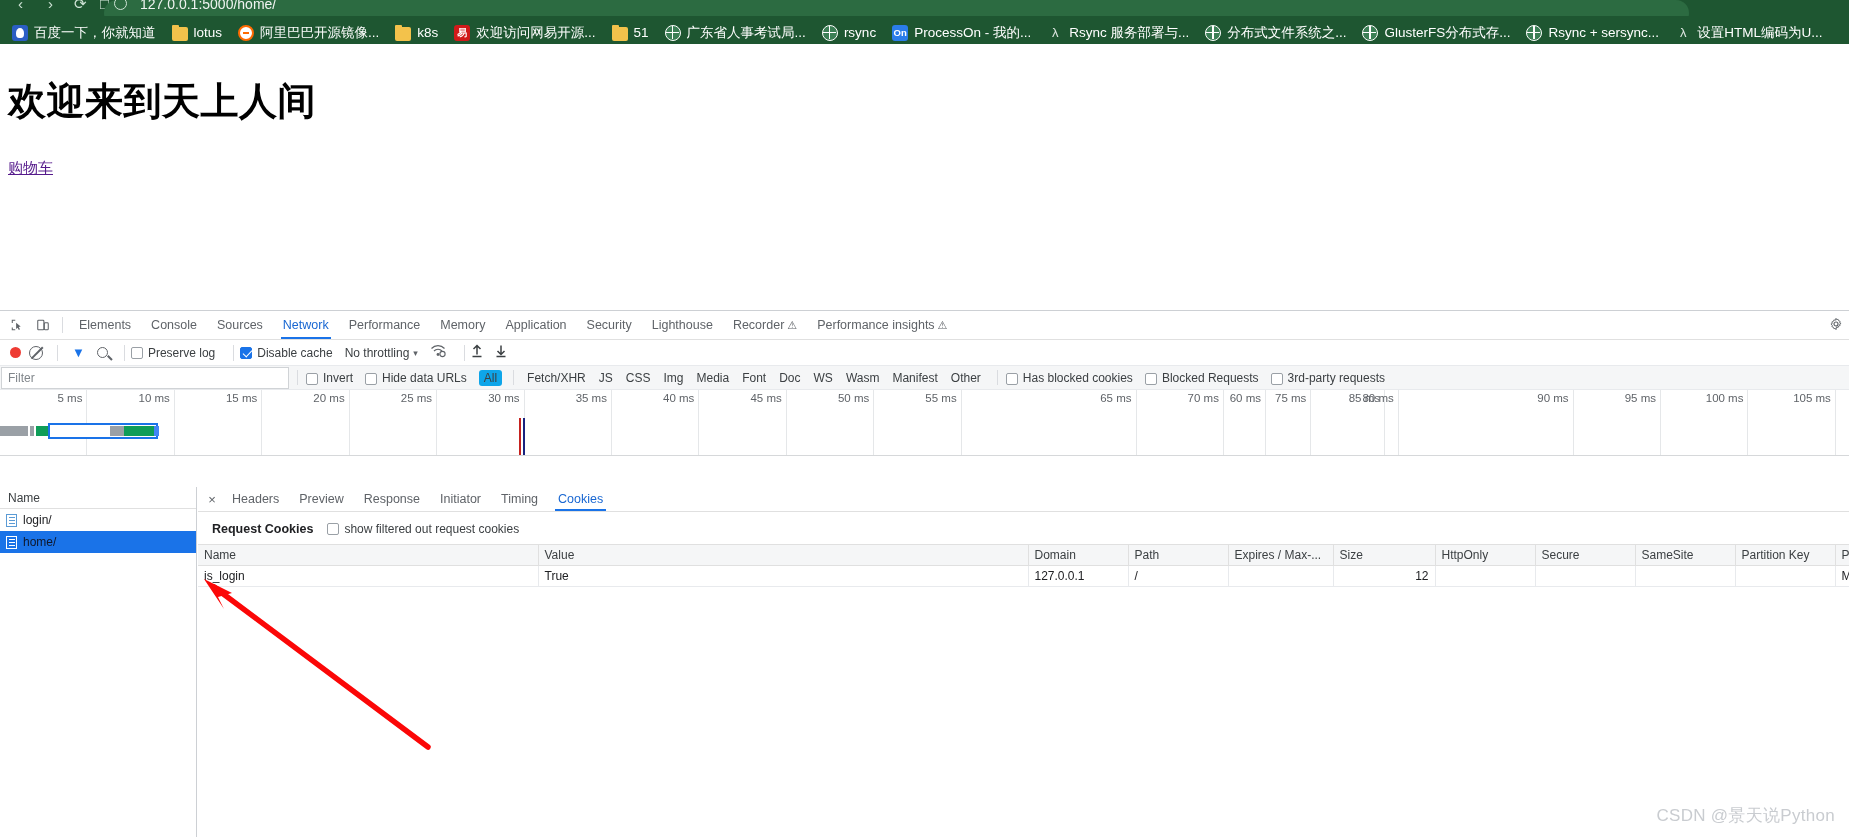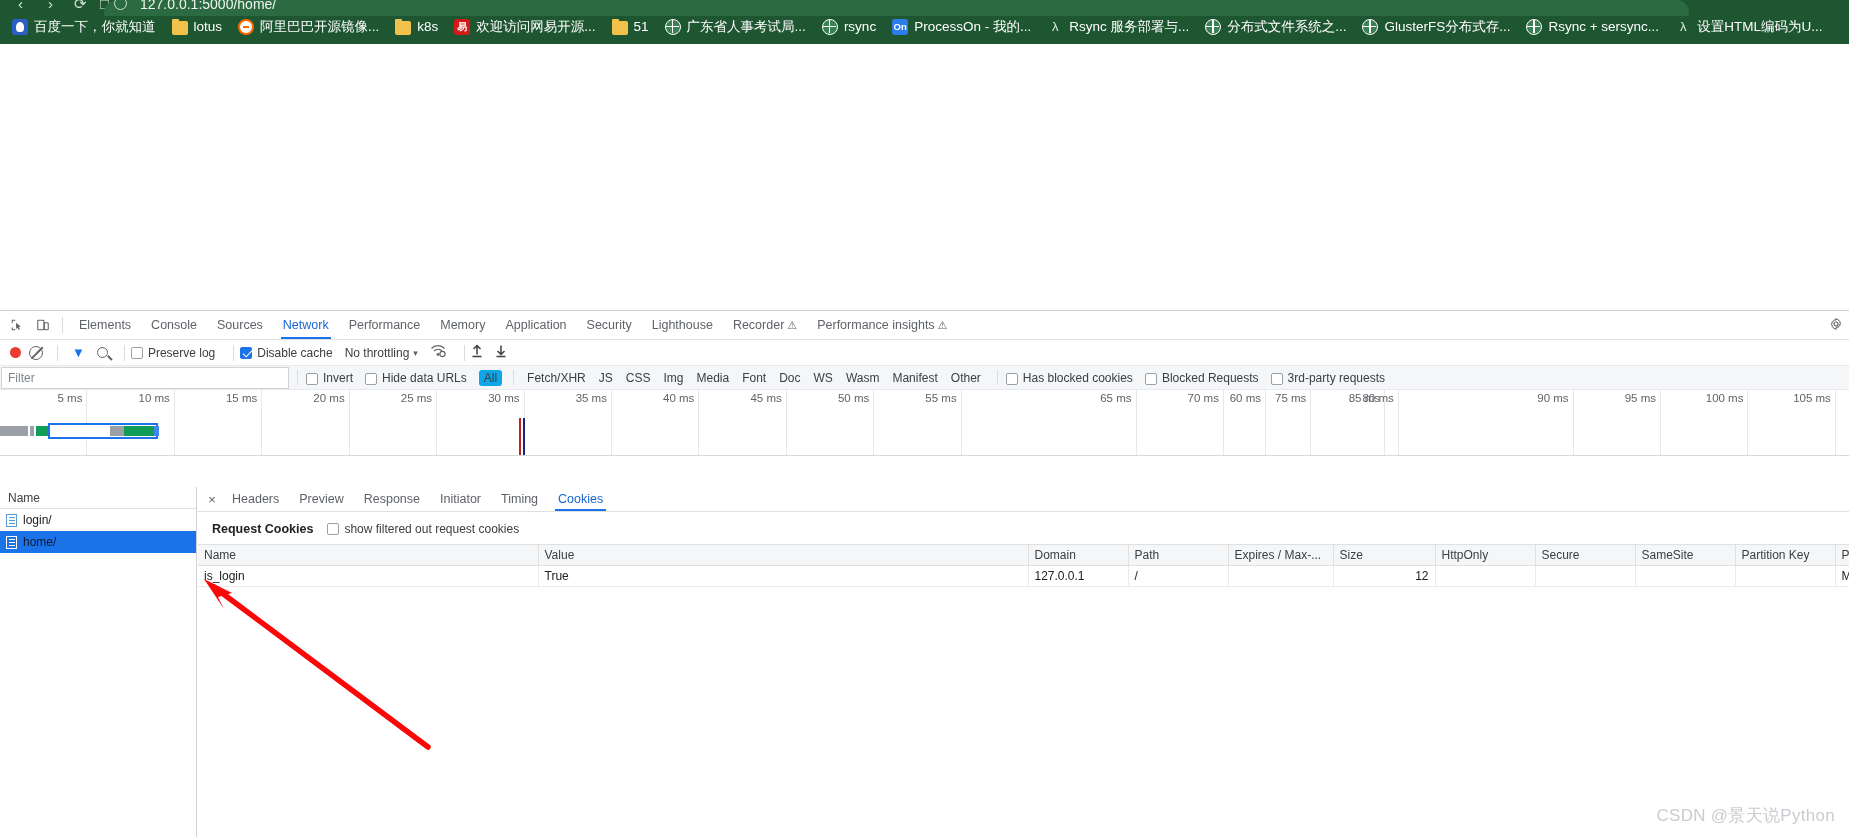--- a/index.html
+++ b/index.html
@@ -31,21 +31,21 @@
     font-size: 14px; line-height: 18px; white-space: nowrap; font-weight: 500;
   }
   .chrome-urlbar .globe-ico {
     position: absolute; left: 114px; top: -3px; width: 13px; height: 13px;
     border: 1.5px solid #cfe3d6; border-radius: 50%;
   }
 
   
   .bookmarks {
     position: absolute; left: 0; top: 16px; width: 1849px; height: 28px;
-    background: #1e5631; display: flex; align-items: flex-start;
+    background: #1e5631; display: flex; align-items: flex-end;
     padding-left: 4px; gap: 0px; overflow: hidden;
   }
   .bm {
     display: flex; align-items: center; gap: 6px;
     padding: 3px 8px; border-radius: 4px; cursor: default;
     white-space: nowrap; flex: 0 0 auto;
   }
   .bm-label { color: #ffffff; font-size: 13.5px; line-height: 16px; }
   .bm-ico { width: 16px; height: 16px; flex: 0 0 16px; position: relative; display:block; }
   .ico-folder {
@@ -290,20 +290,24 @@
     <div class="bm">
       <span class="bm-ico ico-globe"></span>
       <span class="bm-label">Rsync + sersync...</span>
     </div>
     <div class="bm">
       <span class="bm-ico ico-lambda">λ</span>
       <span class="bm-label">设置HTML编码为U...</span>
     </div>
   </div>
 
+  <div class="page">
+    <h1>欢迎来到天上人间</h1>
+    <a href="#" class="cartlink">购物车</a>
+  </div>
 
   <div class="devtools">
 
     <div class="dt-tabbar">
       <div class="dt-iconbtn">
         <svg width="14" height="14" viewBox="0 0 16 16">
             <path d="M2 2h4v1.2H3.2v2.6H2V2zm1.2 8.8H2V14h4v-1.2H3.2v-2z" fill="#5f6368"></path>
             <path d="M7 5.5l5.2 4.3-2.2.5 1.4 2.6-1.3.7-1.4-2.6-1.7 1.5z" fill="#5f6368"></path>
           </svg>
       </div>

